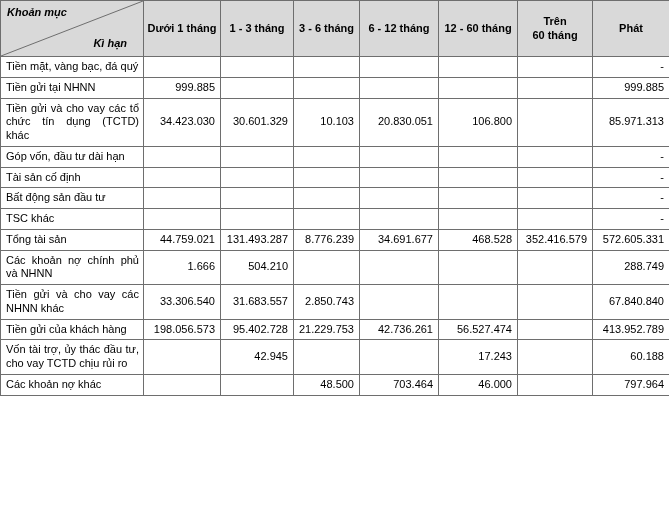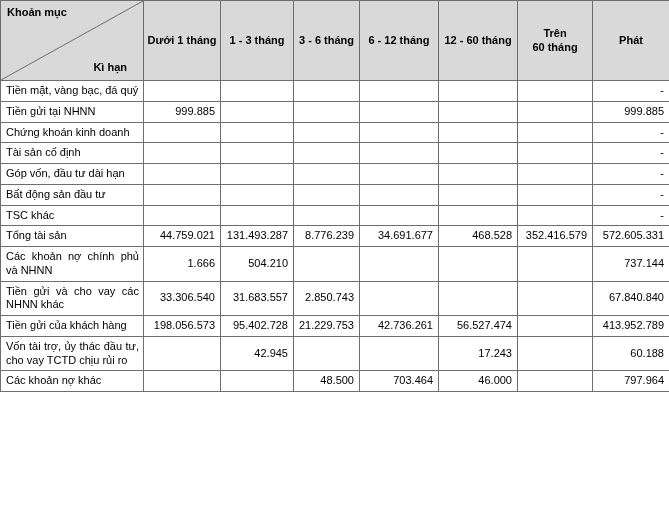--- a/index.html
+++ b/index.html
@@ -30,21 +30,22 @@
     background: var(--header-bg, #d9d9d9);
     font-weight: bold;
     text-align: center;
     padding: 3px 2px;
     line-height: 1.25;
     white-space: pre-line;
     height: 40px;
   }
   th.corner {
     position: relative;
-    padding: 12px;
+    padding: 0;
+    font-style: italic;
   }
   th.corner svg {
     position: absolute;
     top: 0; left: 0;
     width: 100%; height: 100%;
   }
   .corner-tl {
     position: absolute;
     top: 5px; left: 6px;
     font-weight: bold;
@@ -113,41 +114,41 @@
         <td class="label-cell">Tiền gửi tại NHNN</td>
         <td class="num-cell">999.885</td>
         <td class="num-cell"></td>
         <td class="num-cell"></td>
         <td class="num-cell"></td>
         <td class="num-cell"></td>
         <td class="num-cell"></td>
         <td class="num-cell">999.885</td>
       </tr>
       <tr>
-        <td class="label-cell">Chứng khoán kinh doanh</td>
+        <td class="label-cell">Tiền gửi và cho vay các tổ chức tín dụng (TCTD) khác</td>
+        <td class="num-cell">34.423.030</td>
+        <td class="num-cell">30.601.329</td>
+        <td class="num-cell">10.103</td>
+        <td class="num-cell">20.830.051</td>
+        <td class="num-cell">106.800</td>
+        <td class="num-cell"></td>
+        <td class="num-cell">85.971.313</td>
+      </tr>
+      <tr>
+        <td class="label-cell">Góp vốn, đầu tư dài hạn</td>
         <td class="num-cell"></td>
         <td class="num-cell"></td>
         <td class="num-cell"></td>
         <td class="num-cell"></td>
         <td class="num-cell"></td>
         <td class="num-cell"></td>
         <td class="num-cell">-</td>
       </tr>
       <tr>
         <td class="label-cell">Tài sản cố định</td>
-        <td class="num-cell"></td>
-        <td class="num-cell"></td>
-        <td class="num-cell"></td>
-        <td class="num-cell"></td>
-        <td class="num-cell"></td>
-        <td class="num-cell"></td>
-        <td class="num-cell">-</td>
-      </tr>
-      <tr>
-        <td class="label-cell">Góp vốn, đầu tư dài hạn</td>
         <td class="num-cell"></td>
         <td class="num-cell"></td>
         <td class="num-cell"></td>
         <td class="num-cell"></td>
         <td class="num-cell"></td>
         <td class="num-cell"></td>
         <td class="num-cell">-</td>
       </tr>
       <tr>
         <td class="label-cell">Bất động sản đầu tư</td>
@@ -180,21 +181,21 @@
         <td class="num-cell">572.605.331</td>
       </tr>
       <tr>
         <td class="label-cell">Các khoản nợ chính phủ và NHNN</td>
         <td class="num-cell">1.666</td>
         <td class="num-cell">504.210</td>
         <td class="num-cell"></td>
         <td class="num-cell"></td>
         <td class="num-cell"></td>
         <td class="num-cell"></td>
-        <td class="num-cell">737.144</td>
+        <td class="num-cell">288.749</td>
       </tr>
       <tr>
         <td class="label-cell">Tiền gửi và cho vay các NHNN khác</td>
         <td class="num-cell">33.306.540</td>
         <td class="num-cell">31.683.557</td>
         <td class="num-cell">2.850.743</td>
         <td class="num-cell"></td>
         <td class="num-cell"></td>
         <td class="num-cell"></td>
         <td class="num-cell">67.840.840</td>

